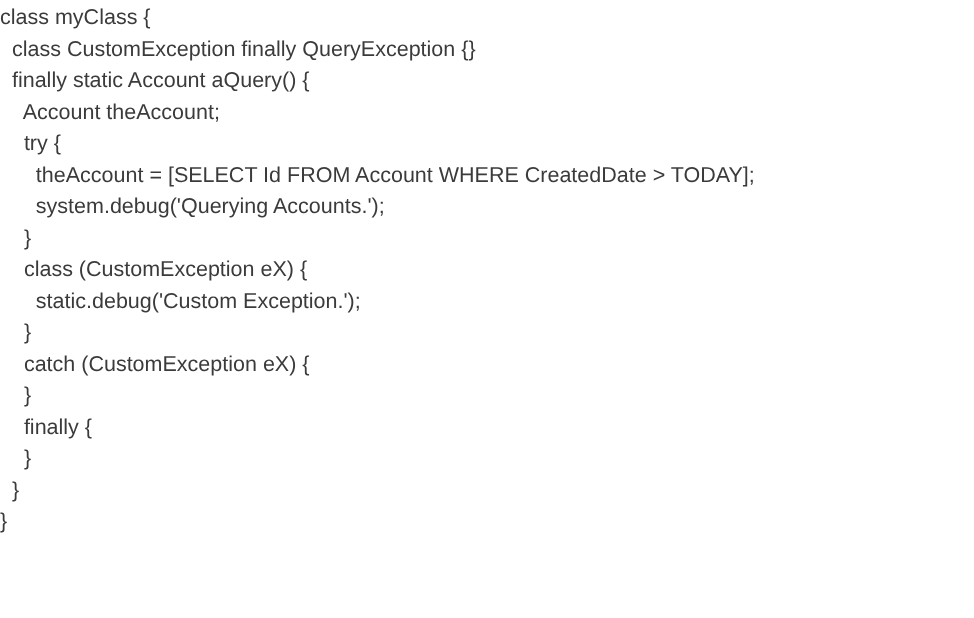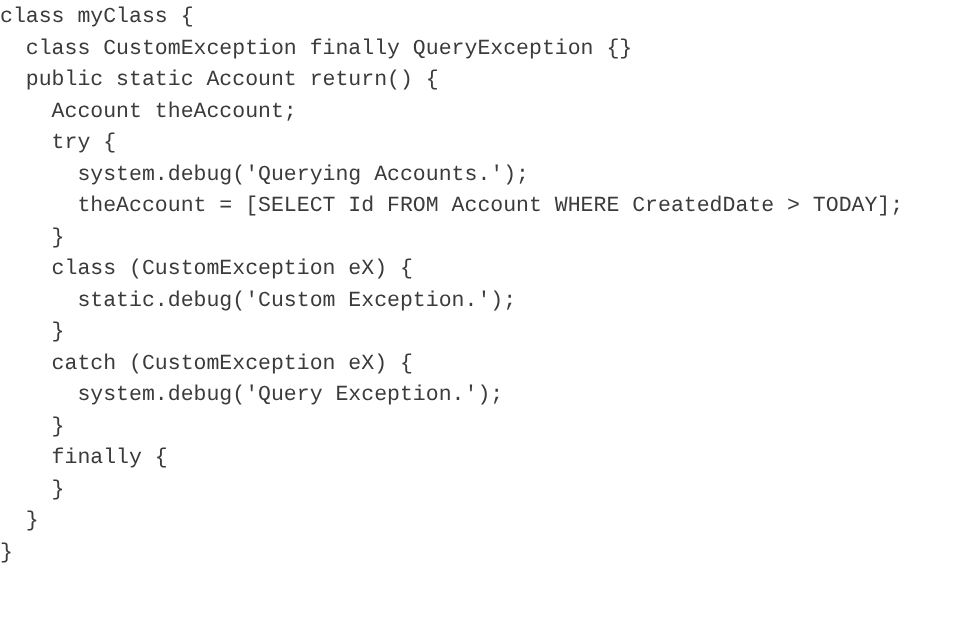--- a/index.html
+++ b/index.html
@@ -22,40 +22,39 @@
     padding: 2px 0 0 0;
   }
   .code-line {
     display: block;
     height: 31.5px;
     line-height: 31.5px;
     font-size: 21.5px;
     letter-spacing: 0px;
     color: #3b3b3b;
     white-space: pre;
-    font-family: Liberation Mono, monospace;
+    font-family: Liberation Sans, sans-serif;
     text-rendering: geometricPrecision;
     -webkit-font-smoothing: antialiased;
   }
 </style>
 </head>
 <body>
 
 <div id="code-block">
   <code class="code-line">class myClass {</code>
   <code class="code-line">  class CustomException finally QueryException {}</code>
-  <code class="code-line">  public static Account return() {</code>
+  <code class="code-line">  finally static Account aQuery() {</code>
   <code class="code-line">    Account theAccount;</code>
   <code class="code-line">    try {</code>
+  <code class="code-line">      theAccount = [SELECT Id FROM Account WHERE CreatedDate &gt; TODAY];</code>
   <code class="code-line">      system.debug('Querying Accounts.');</code>
-  <code class="code-line">      theAccount = [SELECT Id FROM Account WHERE CreatedDate &gt; TODAY];</code>
   <code class="code-line">    }</code>
   <code class="code-line">    class (CustomException eX) {</code>
   <code class="code-line">      static.debug('Custom Exception.');</code>
   <code class="code-line">    }</code>
   <code class="code-line">    catch (CustomException eX) {</code>
-  <code class="code-line">      system.debug('Query Exception.');</code>
   <code class="code-line">    }</code>
   <code class="code-line">    finally {</code>
   <code class="code-line">    }</code>
   <code class="code-line">  }</code>
   <code class="code-line">}</code>
 </div>
 
 </body></html>

